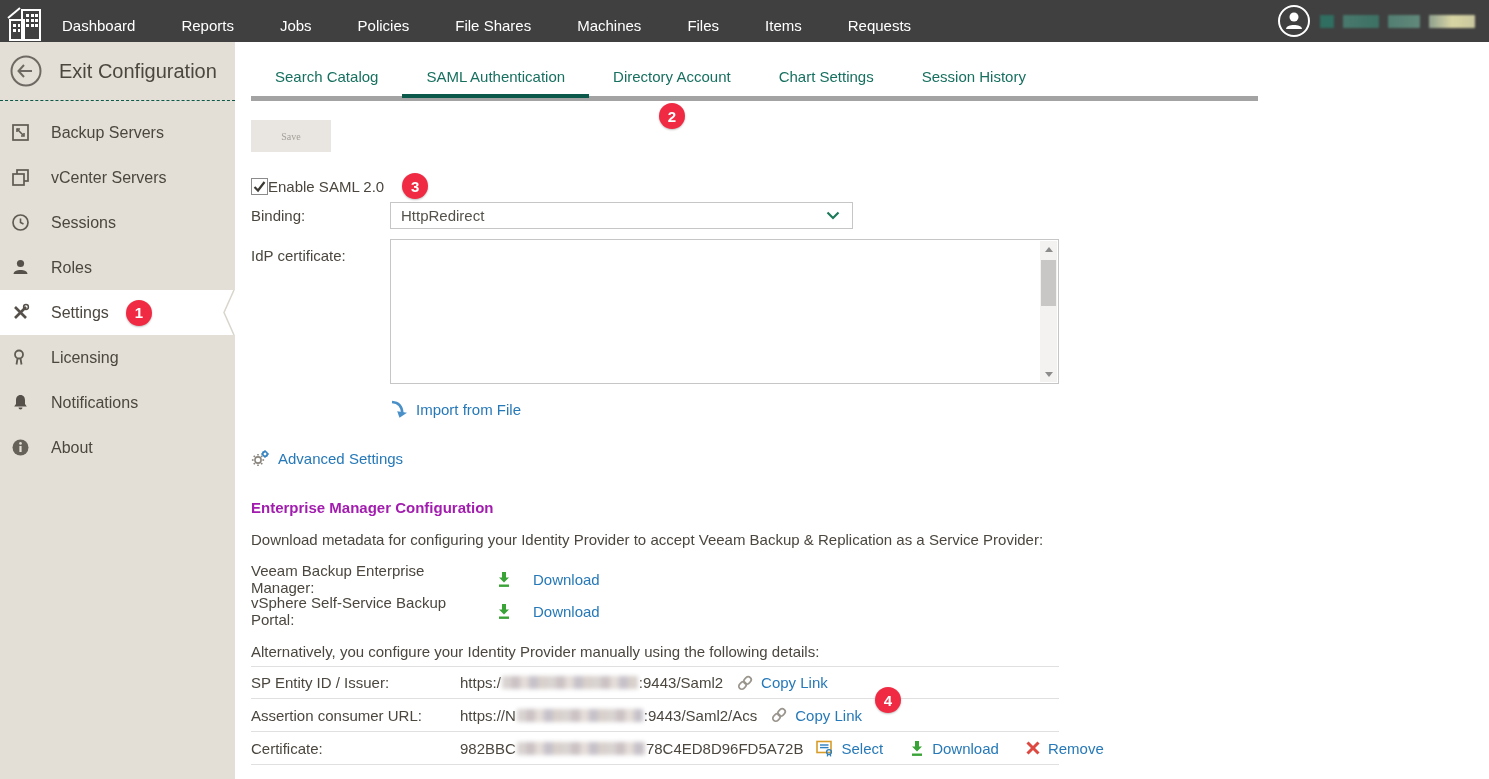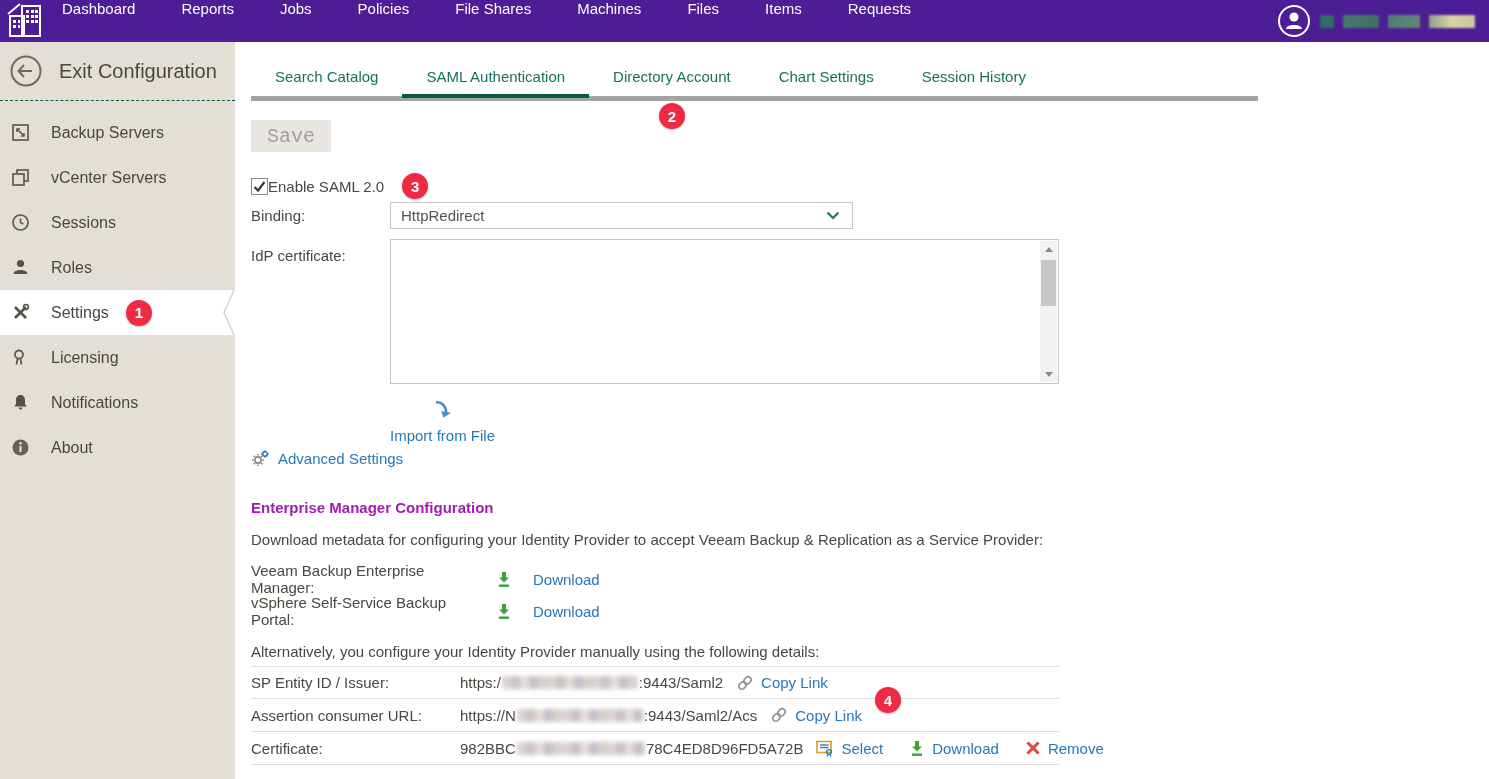--- a/index.html
+++ b/index.html
@@ -1,20 +1,20 @@
 <!DOCTYPE html>
 <html><head>
 <meta charset="utf-8">
 <style>
   * { margin:0; padding:0; box-sizing:border-box; }
   html,body { width:1489px; height:779px; overflow:hidden; }
   body { font-family:"Liberation Sans","DejaVu Sans",sans-serif; font-size:15px; color:#4b473f; background:#fff; position:relative; }
 
   
-  .topnav { position:absolute; left:0; top:0; width:1489px; height:50px; background:#4c1d95; display:flex; }
+  .topnav { position:absolute; left:0; top:0; width:1489px; height:50px; background:#404040; display:flex; align-items:center; }
   .logo { width:54px; height:42px; display:flex; align-items:center; justify-content:center; flex:none; }
   .navitems { display:flex; gap:46px; margin-left:8px; }
   .navitem { color:#fff; font-size:15px; cursor:pointer; white-space:nowrap; }
   .nav-right { position:absolute; right:14px; top:0; height:42px; display:flex; align-items:center; gap:9px; }
   .redact-nav { display:inline-block; height:13px; border-radius:1px; filter:blur(1px); }
   .rn1 { width:14px; background:#2f6e60; }
   .rn2 { width:36px; background:linear-gradient(90deg,#49796c,#3c7164); }
   .rn3 { width:32px; background:linear-gradient(90deg,#527e71,#61887b); }
   .rn4 { width:46px; background:linear-gradient(90deg,#8fa08e,#d8d5a4,#c9c79e); }
 
@@ -32,42 +32,42 @@
   
   .badge { width:26px; height:26px; border-radius:50%; background:#f02a42; color:#fff; font-weight:bold; font-size:15px; display:flex; align-items:center; justify-content:center; flex:none; box-shadow:0 1px 2px rgba(0,0,0,.25); }
 
   
   .main { position:absolute; left:235px; top:42px; width:1254px; height:737px; background:#fff; }
   .tabs { position:absolute; left:16px; top:24px; width:1007px; display:flex; border-bottom:5px solid #a3a3a3; }
   .tab { padding:0 24px 7px 24px; line-height:21px; color:#17705f; font-size:15px; cursor:pointer; white-space:nowrap; }
   .tab.active { border-bottom:4px solid #0a594a; margin-bottom:-2px; }
   .badge-2 { position:absolute; left:424px; top:61px; }
 
-  .save-btn { position:absolute; left:16px; top:78px; width:80px; height:32px; background:#e9e6e2; border:none; color:#a3a099; font-size:20px; font-family:Liberation Mono, monospace; }
+  .save-btn { position:absolute; left:16px; top:78px; width:80px; height:32px; background:#e9e6e2; border:none; color:#a3a099; font-size:10px; font-family:Liberation Serif, serif; }
 
   .enable-row { position:absolute; left:16px; top:131px; display:flex; align-items:center; }
   .checkbox { width:17px; height:17px; background:#fff; border:1px solid #8b8b8b; display:flex; align-items:center; justify-content:center; cursor:pointer; }
   .enable-lbl { }
   .enable-row .badge { margin-left:18px; }
 
   .binding-lbl { position:absolute; left:16px; top:165px; }
   .binding-select { position:absolute; left:155px; top:160px; width:463px; height:27px; background:#fff; border:1px solid #c6c6c6; display:flex; align-items:center; padding:0 12px 0 10px; cursor:pointer; color:#55524b; }
   .binding-select .chev { margin-left:auto; }
 
   .idp-lbl { position:absolute; left:16px; top:205px; }
   .idp-box { position:absolute; left:155px; top:197px; width:669px; height:145px; background:#fff; border:1px solid #c6c6c6; }
   .sb { position:absolute; right:1px; top:1px; width:17px; height:141px; background:#f3f2f1; }
   .sb-btn { position:absolute; left:0; width:17px; height:16px; display:flex; align-items:center; justify-content:center; cursor:pointer; }
   .sb-up { top:0; } .sb-down { bottom:0; }
   .tri-up { width:0; height:0; border-left:4px solid transparent; border-right:4px solid transparent; border-bottom:5px solid #8c8c8c; }
   .tri-down { width:0; height:0; border-left:4px solid transparent; border-right:4px solid transparent; border-top:5px solid #8c8c8c; }
   .sb-thumb { position:absolute; left:1px; top:19px; width:15px; height:46px; background:#c9c7c5; cursor:pointer; }
 
   .link { color:#2679b8; cursor:pointer; text-decoration:none; }
-  .import-row { position:absolute; left:155px; top:358px; display:flex; align-items:center; gap:9px;flex-direction:column; }
+  .import-row { position:absolute; left:155px; top:358px; display:flex; align-items:center; gap:9px; }
   .adv-row { position:absolute; left:16px; top:407px; display:flex; align-items:center; gap:8px; }
 
   .em-head { position:absolute; left:16px; top:457px; font-weight:bold; color:#a21caf; }
   .em-desc { position:absolute; left:16px; top:489px; }
   .dl-row { position:absolute; left:16px; display:flex; align-items:center;gap:12px; }
   .dl-row .dl-lbl { width:233px; }
   .dl-row .link { margin-left:9px; }
   .dl1 { top:520px; } .dl2 { top:552px; }
   .alt-text { position:absolute; left:16px; top:601px; }
 

